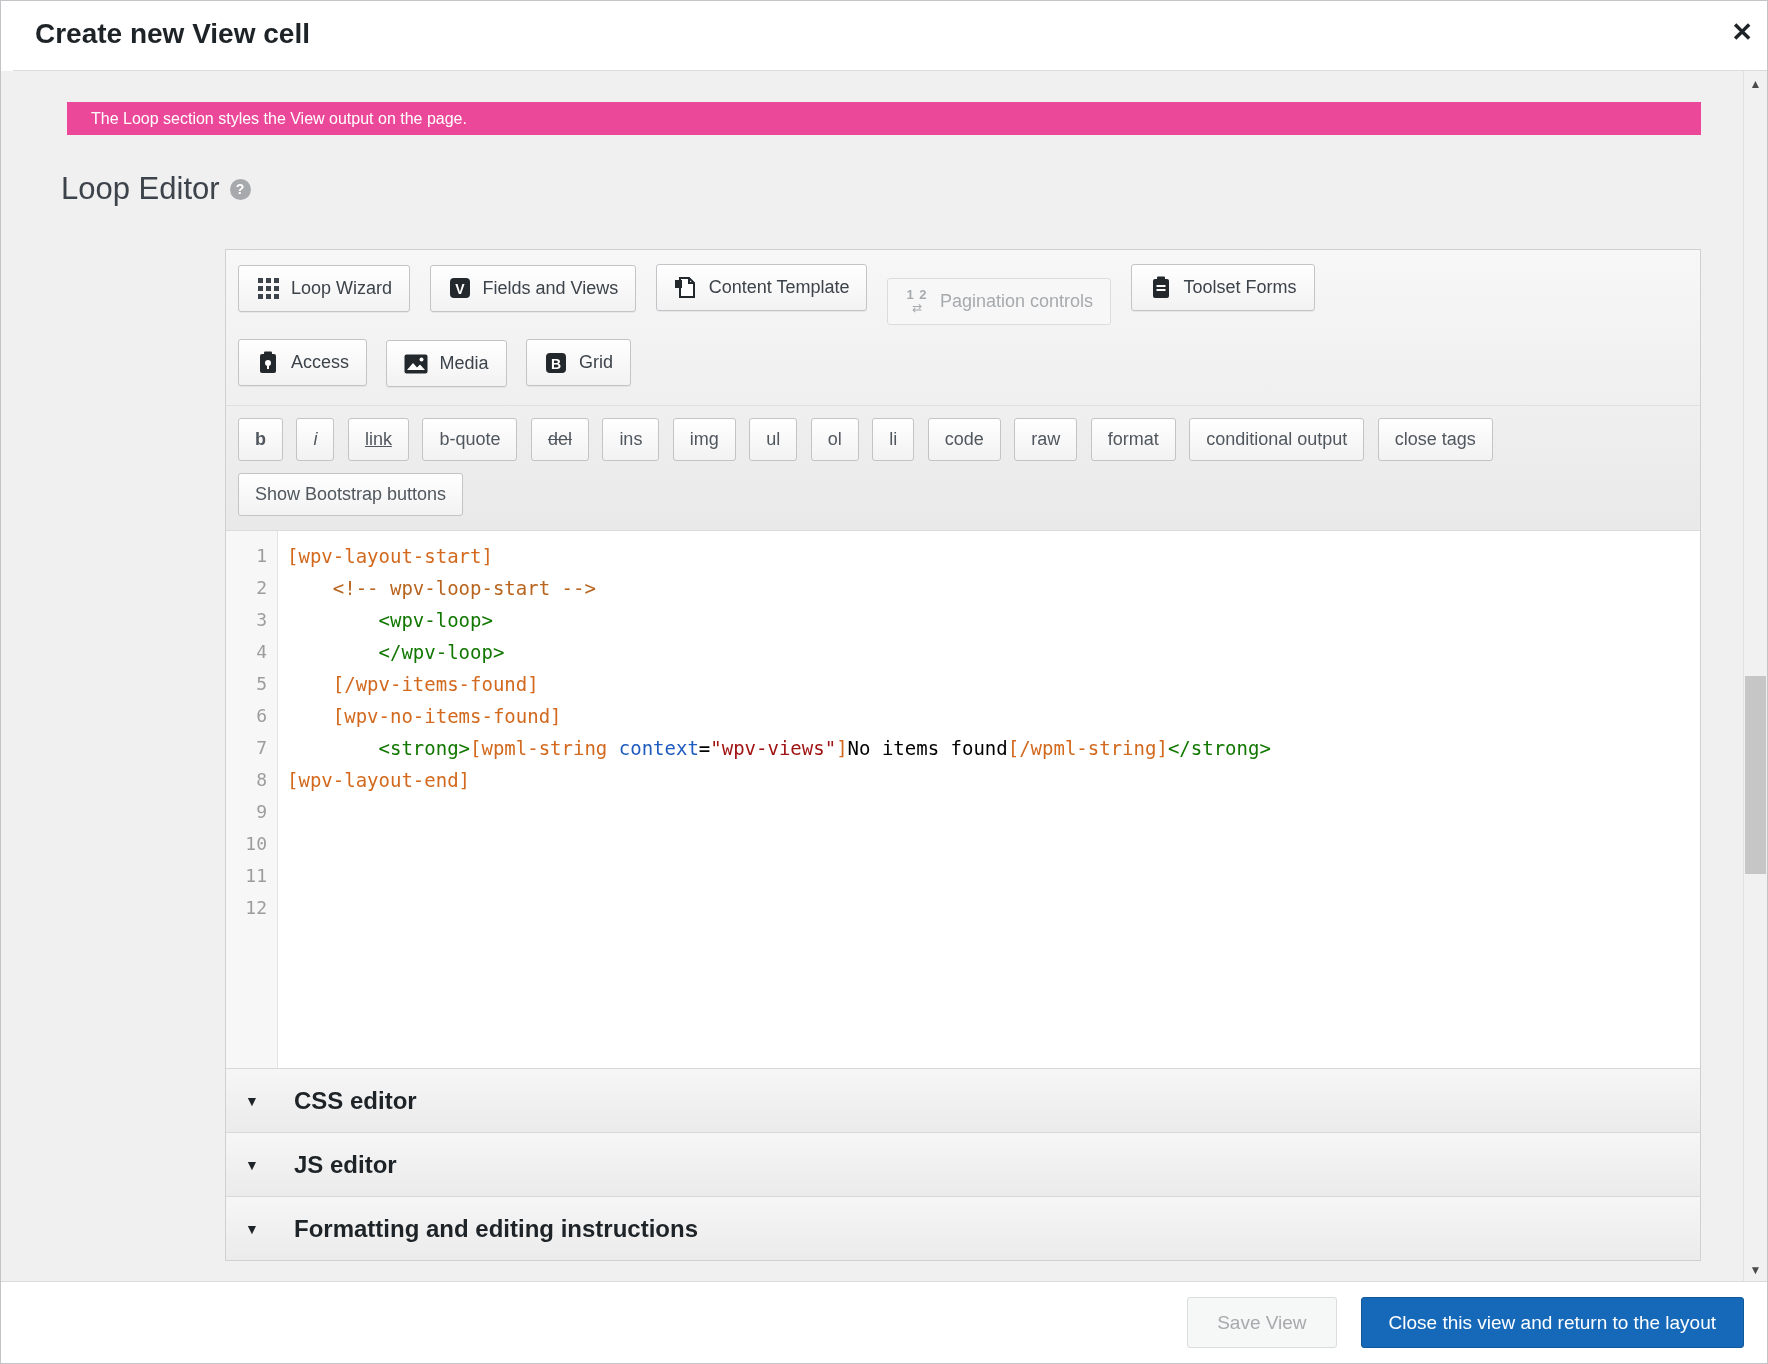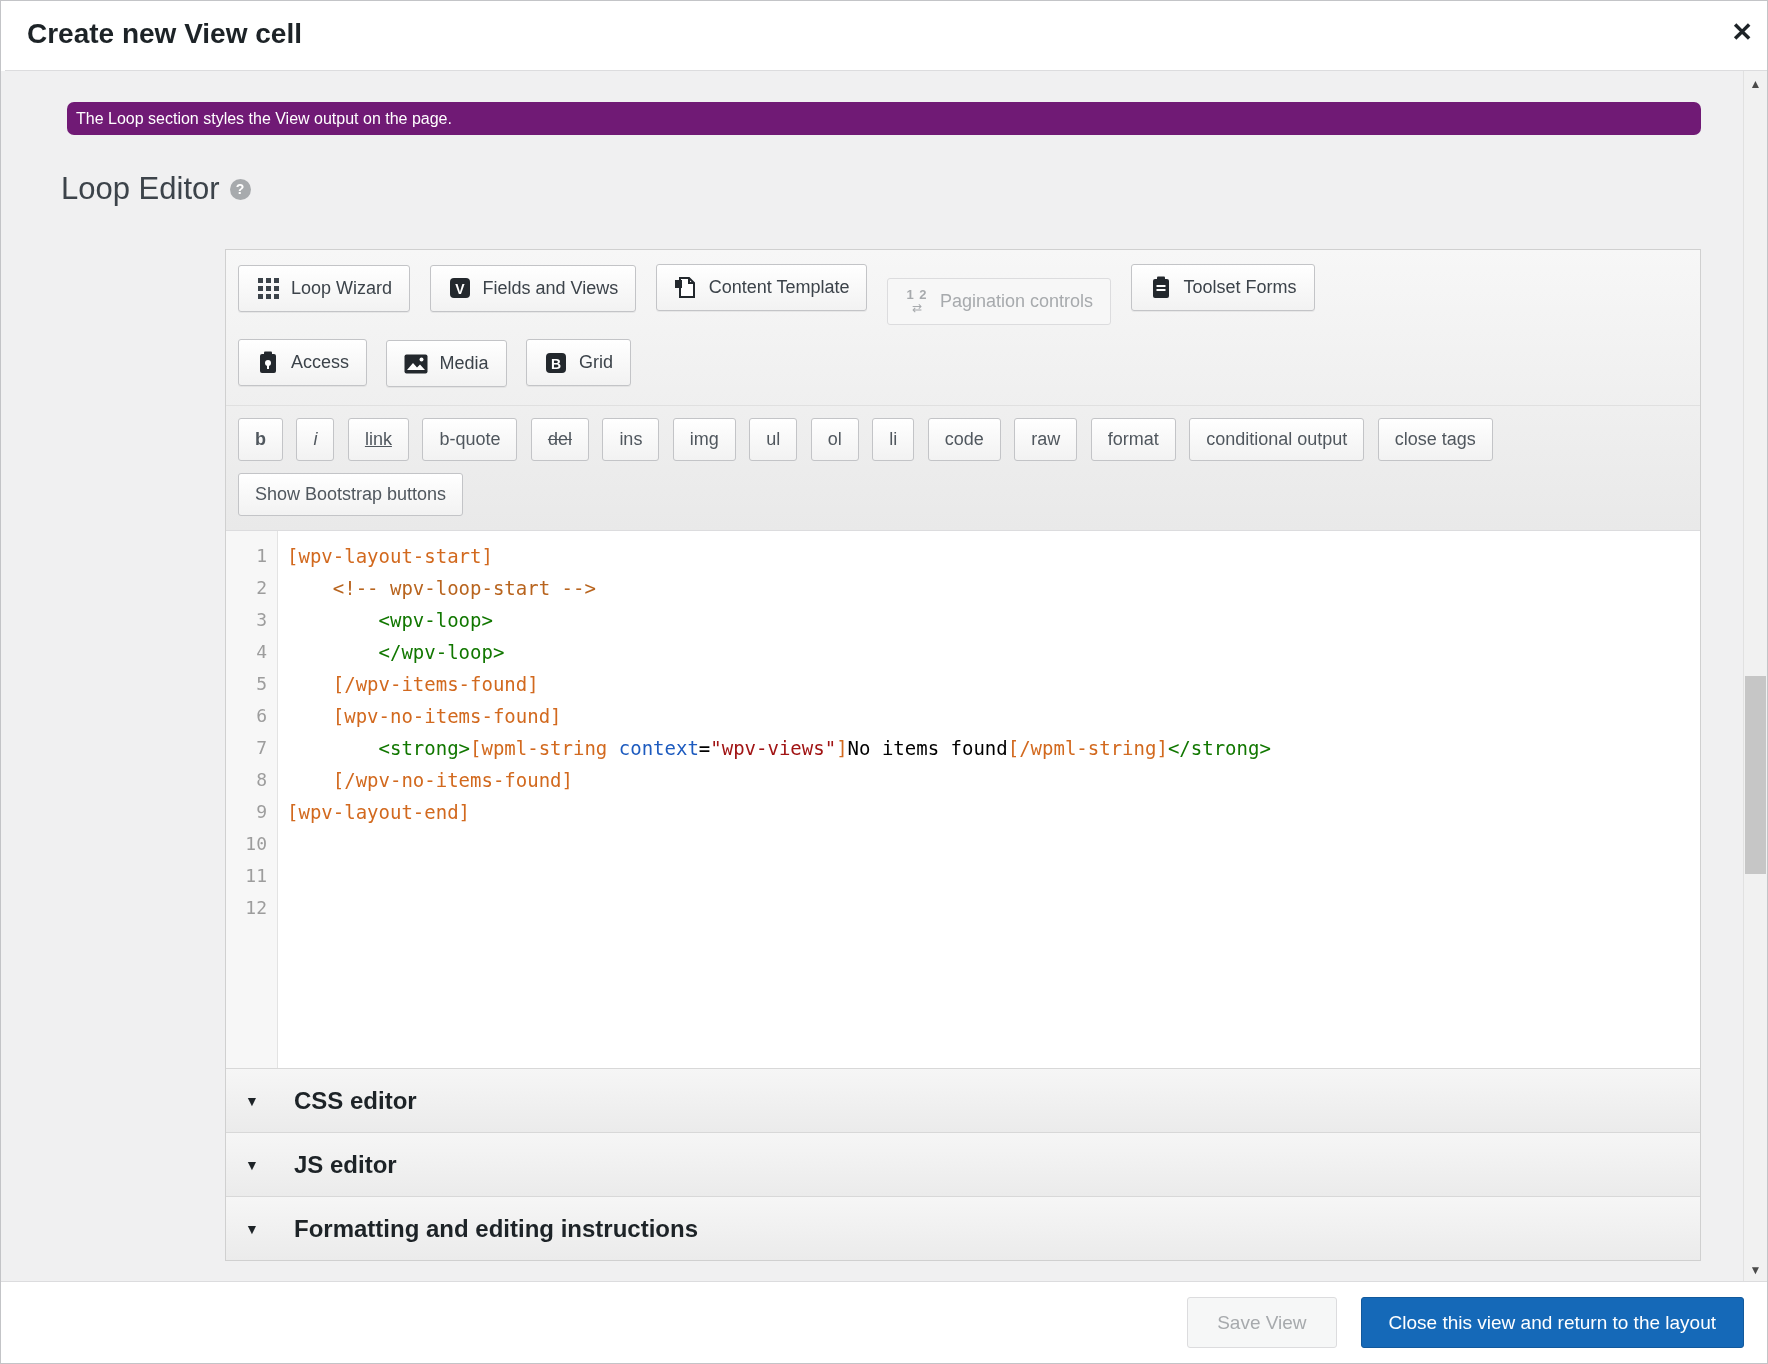--- a/index.html
+++ b/index.html
@@ -12,44 +12,43 @@
   }
   .page {
     position: relative;
     width: 1768px; height: 1364px;
     background: #fff;
     border: 1px solid #c3c4c7;
   }
 
   
   .dlg-header {
-    position: absolute; top: 0; left: 4px; right: 0; height: 70px;
+    position: absolute; top: 0; left: 12px; right: 0; height: 70px;
     background: #fff; border-bottom: 1px solid #dcdcde;
   }
   .dlg-title {
     margin: 0; padding: 17px 0 0 22px;
     font-size: 28px; font-weight: 700; color: #1d2327;
   }
   .close-x {
     position: absolute; right: 14px; top: 18px;
     font-size: 26px; font-weight: 700; color: #1d2327; cursor: pointer;
     line-height: 1;
   }
 
   
   .dlg-body {
     position: absolute; top: 70px; left: 0; width: 1744px; height: 1212px;
     background: #f0f0f1; overflow: hidden;
   }
   .notice {
     position: absolute; left: 66px; top: 31px;
     width: 1634px; height: 33px; line-height: 33px;
-    background: #701a75; color: #fff; font-size: 16px;
-    padding-left: 9px;
-    border-radius: 7px;
+    background: #ec4899; color: #fff; font-size: 16px;
+    padding-left: 24px;
   }
   .section-heading {
     position: absolute; left: 60px; top: 100px;
     font-size: 31px; font-weight: 400; color: #3c434a;
   }
   .help-bubble {
     display: inline-block; width: 21px; height: 21px; line-height: 21px;
     border-radius: 50%; background: #a7aaad; color: #fff;
     font-size: 14px; font-weight: 700; text-align: center;
     vertical-align: 5px; margin-left: 10px;
@@ -327,21 +326,20 @@
             <div class="ln">12</div>
           </div>
         <div class="code">
             <div class="code-line"><span class="tok-sc">[wpv-layout-start]</span></div>
             <div class="code-line"><span class="tok-cm">    &lt;!-- wpv-loop-start --&gt;</span></div>
             <div class="code-line"><span class="tok-tag">        &lt;wpv-loop&gt;</span></div>
             <div class="code-line"><span class="tok-tag">        &lt;/wpv-loop&gt;</span></div>
             <div class="code-line"><span class="tok-sc">    [/wpv-items-found]</span></div>
             <div class="code-line"><span class="tok-sc">    [wpv-no-items-found]</span></div>
             <div class="code-line"><span class="tok-txt">        </span><span class="tok-tag">&lt;strong&gt;</span><span class="tok-sc">[wpml-string </span><span class="tok-attr">context</span><span class="tok-txt">=</span><span class="tok-str">"wpv-views"</span><span class="tok-sc">]</span><span class="tok-txt">No items found</span><span class="tok-sc">[/wpml-string]</span><span class="tok-tag">&lt;/strong&gt;</span></div>
-            <div class="code-line"><span class="tok-sc">    [/wpv-no-items-found]</span></div>
             <div class="code-line"><span class="tok-sc">[wpv-layout-end]</span></div>
             <div class="code-line">&nbsp;</div>
           </div>
       </div>
 
       <div class="panel-bar">
         <span class="panel-toggle">▼</span>
         <span class="panel-label">CSS editor</span>
       </div>
       <div class="panel-bar">

